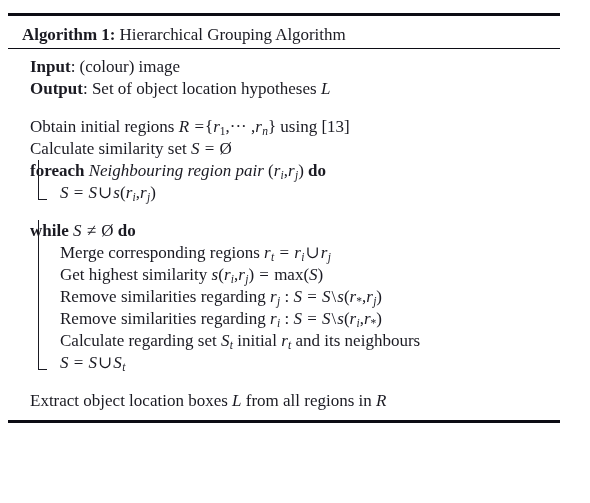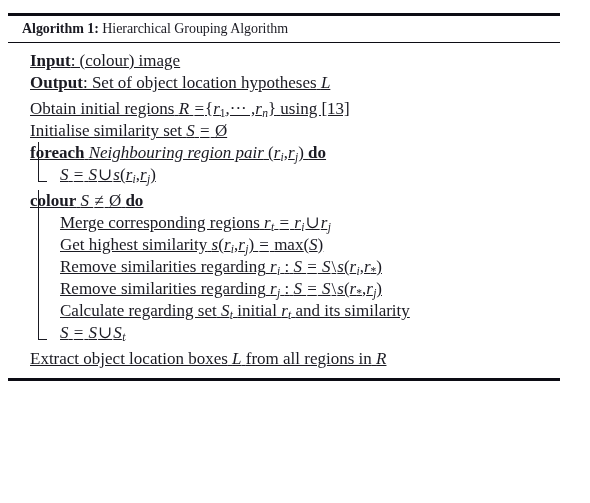--- a/index.html
+++ b/index.html
@@ -28,43 +28,43 @@
     border-top: 3px solid #0c0c14;
     width: 100%;
   }
   .rule-thin {
     height: 0;
     border-top: 1.5px solid #0c0c14;
     width: 100%;
   }
 
   .algo-title {
-    font-size: 14px;
+    font-size: 17px;
     line-height: 23px;
     padding: 1px 0 2px 14px;
     letter-spacing: -0.05px;
     white-space: nowrap;
+    margin-top: 6px;
   }
   .algo-title .kw { font-weight: bold; }
 
   .algo-body {
     padding-top: 7px;
     padding-bottom: 8px;
-    text-decoration: underline;
   }
 
   .line {
     position: relative;
     font-size: 17px;
     line-height: 22px;
     height: 22px;
     white-space: nowrap;
     padding-left: 22px;
   }
-  .line.gap-before { margin-top: 4px; }
+  .line.gap-before { margin-top: 16px; }
 
   
   .line.indent-1 { padding-left: 52px; }
 
   
   .kw { font-weight: bold; }
   .em { font-style: italic; text-align: right; }
   .mv {
     font-style: italic;
     font-family: "Liberation Serif", "DejaVu Serif", serif;
@@ -130,21 +130,21 @@
     </div>
 
     <div class="line gap-before">
       <span>Obtain initial regions</span>
       <span class="mv">R</span>
       <span class="op">=</span><span>{</span><span class="mv">r</span><span class="sub-up">1</span><span>,··· ,</span><span class="mv">r</span><span class="sub">n</span><span>}</span>
       <span>using [13]</span>
     </div>
 
     <div class="line">
-      <span>Initialise similarity set</span>
+      <span>Calculate similarity set</span>
       <span class="mv">S</span>
       <span class="op">=</span>
       <span>Ø</span>
     </div>
 
     <div class="block">
       <div class="line">
         <span class="kw">foreach</span>
         <span class="em">Neighbouring region pair</span>
         <span>(</span><span class="mv">r</span><span class="sub">i</span><span>,</span><span class="mv">r</span><span class="sub">j</span><span>)</span>
@@ -154,21 +154,21 @@
 
       <div class="line indent-1">
         <span class="mv">S</span>
         <span class="op">=</span>
         <span class="mv">S</span><span class="op">∪</span><span class="fn">s</span><span>(</span><span class="mv">r</span><span class="sub">i</span><span>,</span><span class="mv">r</span><span class="sub">j</span><span>)</span>
       </div>
     </div>
 
     <div class="block">
       <div class="line gap-before">
-        <span class="kw">colour</span>
+        <span class="kw">while</span>
         <span class="mv">S</span>
         <span class="op">≠</span>
         <span>Ø</span>
         <span class="kw">do</span>
       </div>
 
       <div class="line indent-1">
         <span>Merge corresponding regions</span>
         <span class="mv">r</span><span class="sub">t</span>
         <span class="op">=</span>
@@ -177,42 +177,42 @@
 
       <div class="line indent-1">
         <span>Get highest similarity</span>
         <span class="fn">s</span><span>(</span><span class="mv">r</span><span class="sub">i</span><span>,</span><span class="mv">r</span><span class="sub">j</span><span>)</span>
         <span class="op">=</span>
         <span>max</span><span>(</span><span class="mv">S</span><span>)</span>
       </div>
 
       <div class="line indent-1">
         <span>Remove similarities regarding</span>
+        <span class="mv">r</span><span class="sub">j</span>
+        <span>:</span>
+        <span class="mv">S</span>
+        <span class="op">=</span>
+        <span class="mv">S</span><span class="op">\</span><span class="fn">s</span><span>(</span><span class="mv">r</span><span class="sub-up">*</span><span>,</span><span class="mv">r</span><span class="sub">j</span><span>)</span>
+      </div>
+
+      <div class="line indent-1">
+        <span>Remove similarities regarding</span>
         <span class="mv">r</span><span class="sub">i</span>
         <span>:</span>
         <span class="mv">S</span>
         <span class="op">=</span>
         <span class="mv">S</span><span class="op">\</span><span class="fn">s</span><span>(</span><span class="mv">r</span><span class="sub">i</span><span>,</span><span class="mv">r</span><span class="sub-up">*</span><span>)</span>
-      </div>
-
-      <div class="line indent-1">
-        <span>Remove similarities regarding</span>
-        <span class="mv">r</span><span class="sub">j</span>
-        <span>:</span>
-        <span class="mv">S</span>
-        <span class="op">=</span>
-        <span class="mv">S</span><span class="op">\</span><span class="fn">s</span><span>(</span><span class="mv">r</span><span class="sub-up">*</span><span>,</span><span class="mv">r</span><span class="sub">j</span><span>)</span>
       </div>
 
       <div class="line indent-1">
         <span>Calculate regarding set</span>
         <span class="mv">S</span><span class="sub">t</span>
         <span>initial</span>
         <span class="mv">r</span><span class="sub">t</span>
-        <span>and its similarity</span>
+        <span>and its neighbours</span>
       </div>
 
       <div class="line indent-1">
         <span class="mv">S</span>
         <span class="op">=</span>
         <span class="mv">S</span><span class="op">∪</span><span class="mv">S</span><span class="sub">t</span>
       </div>
 
     </div>
 

